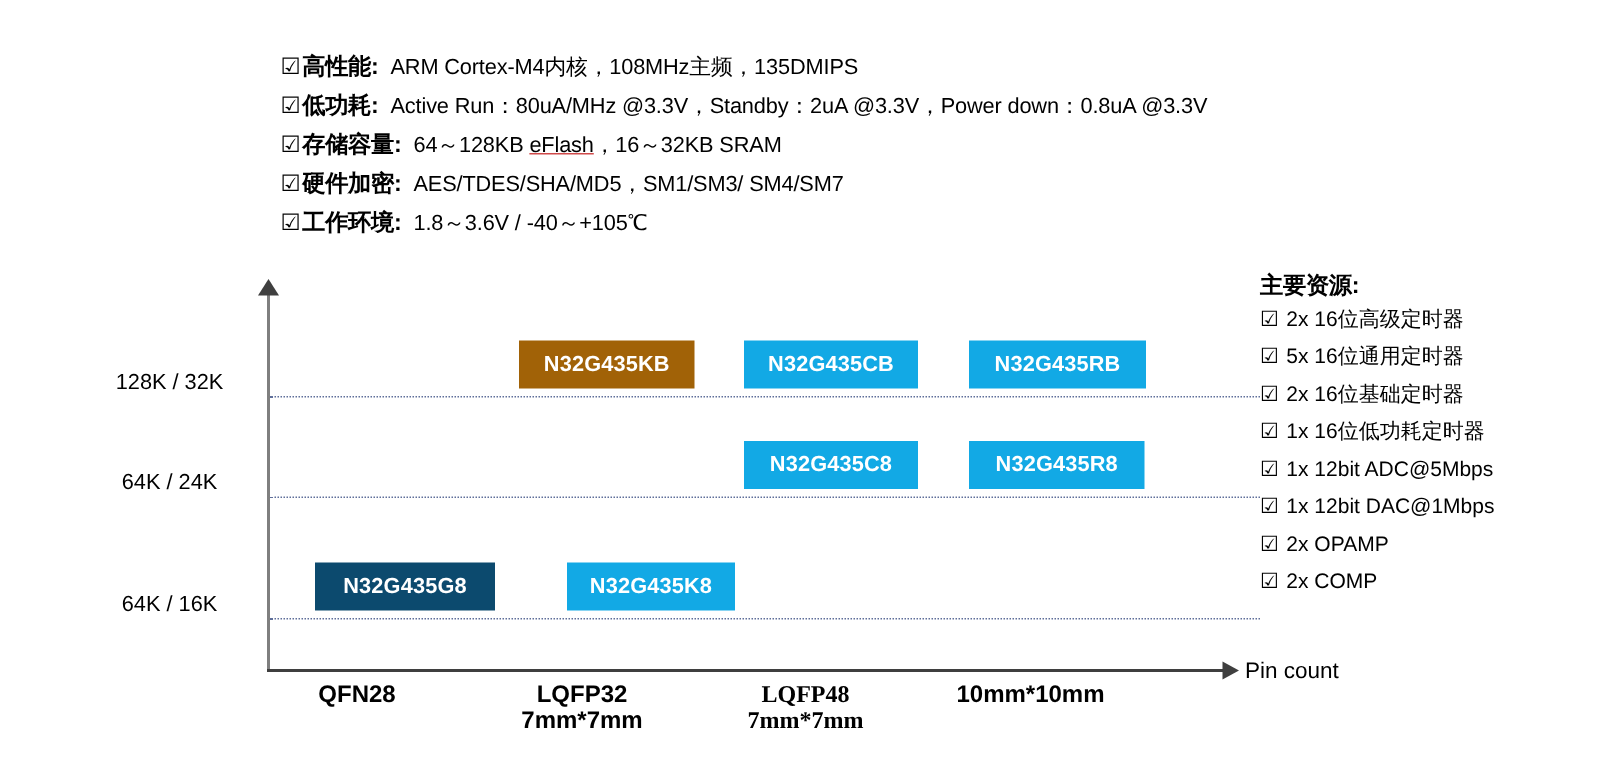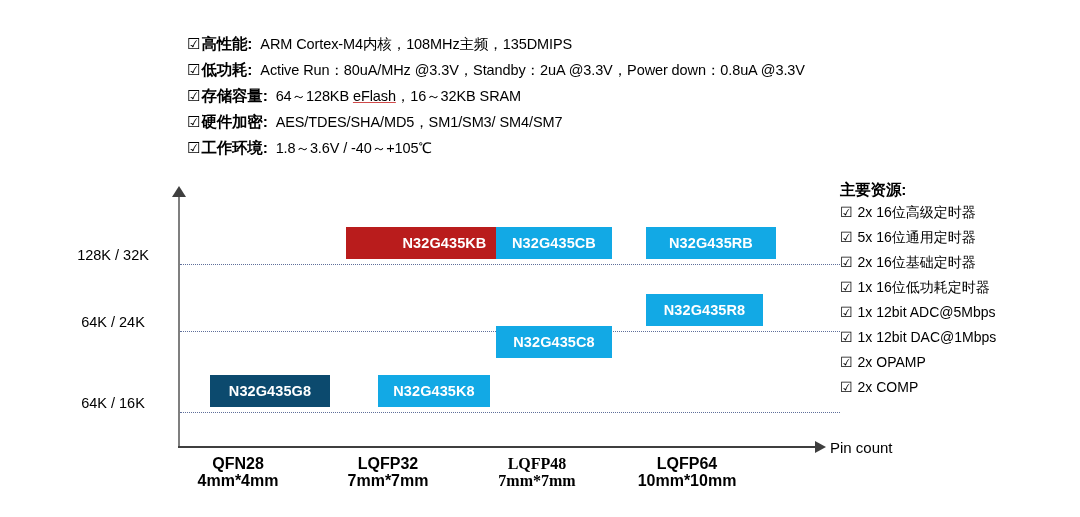--- a/index.html
+++ b/index.html
@@ -222,43 +222,41 @@
       <div class="gridline" style="top: 264px; border-top-color: rgb(95, 111, 154);"></div>
       <div class="gridline" style="top: 331px; border-top-color: rgb(95, 111, 154);"></div>
       <div class="gridline" style="top: 412px; border-top-color: rgb(95, 111, 154);"></div>
     </div>
   <div id="ytick-host">
       <div class="y-tick-label" style="top: 247px;">128K / 32K</div>
       <div class="y-tick-label" style="top: 314px;">64K / 24K</div>
       <div class="y-tick-label" style="top: 395px;">64K / 16K</div>
     </div>
   <div id="chips-host">
-      <div class="chip" style="left: 346px; top: 227px; width: 117px; background: #b91c1c; padding-left: 40px;">N32G435KB</div>
+      <div class="chip" style="left: 346px; top: 227px; width: 117px; background: #a16207;">N32G435KB</div>
       <div class="chip" style="left: 496px; top: 227px; width: 116px; background: rgb(18, 169, 229);">N32G435CB</div>
-      <div class="chip" style="left: 646px; top: 227px; width: 130px; background: rgb(18, 169, 229);">N32G435RB</div>
-      <div class="chip" style="left: 496px; top: 294px; width: 116px; background: rgb(18, 169, 229); margin-top: 32px;">N32G435C8</div>
+      <div class="chip" style="left: 646px; top: 227px; width: 118px; background: rgb(18, 169, 229);">N32G435RB</div>
+      <div class="chip" style="left: 496px; top: 294px; width: 116px; background: rgb(18, 169, 229);">N32G435C8</div>
       <div class="chip" style="left: 646px; top: 294px; width: 117px; background: rgb(18, 169, 229);">N32G435R8</div>
       <div class="chip" style="left: 210px; top: 375px; width: 120px; background: #0c4a6e;">N32G435G8</div>
       <div class="chip" style="left: 350px; top: 375px; width: 112px; background: rgb(18, 169, 229); margin-left: 28px;">N32G435K8</div>
     </div>
   <div id="xtick-host">
       <div class="x-tick" style="left: 163px;">
         <div>QFN28</div>
-        <div>4mm*4mm</div>
       </div>
       <div class="x-tick" style="left: 313px;">
         <div>LQFP32</div>
         <div>7mm*7mm</div>
       </div>
       <div class="x-tick" style="left: 462px; font-family: Liberation Serif, serif;">
         <div>LQFP48</div>
         <div>7mm*7mm</div>
       </div>
       <div class="x-tick" style="left: 612px;">
-        <div>LQFP64</div>
         <div>10mm*10mm</div>
       </div>
     </div>
 
   <div id="x-axis-title">Pin count</div>
 </div>
 
 <div id="resources">
   <div id="resources-title">主要资源:</div>
   <div id="resources-list">

